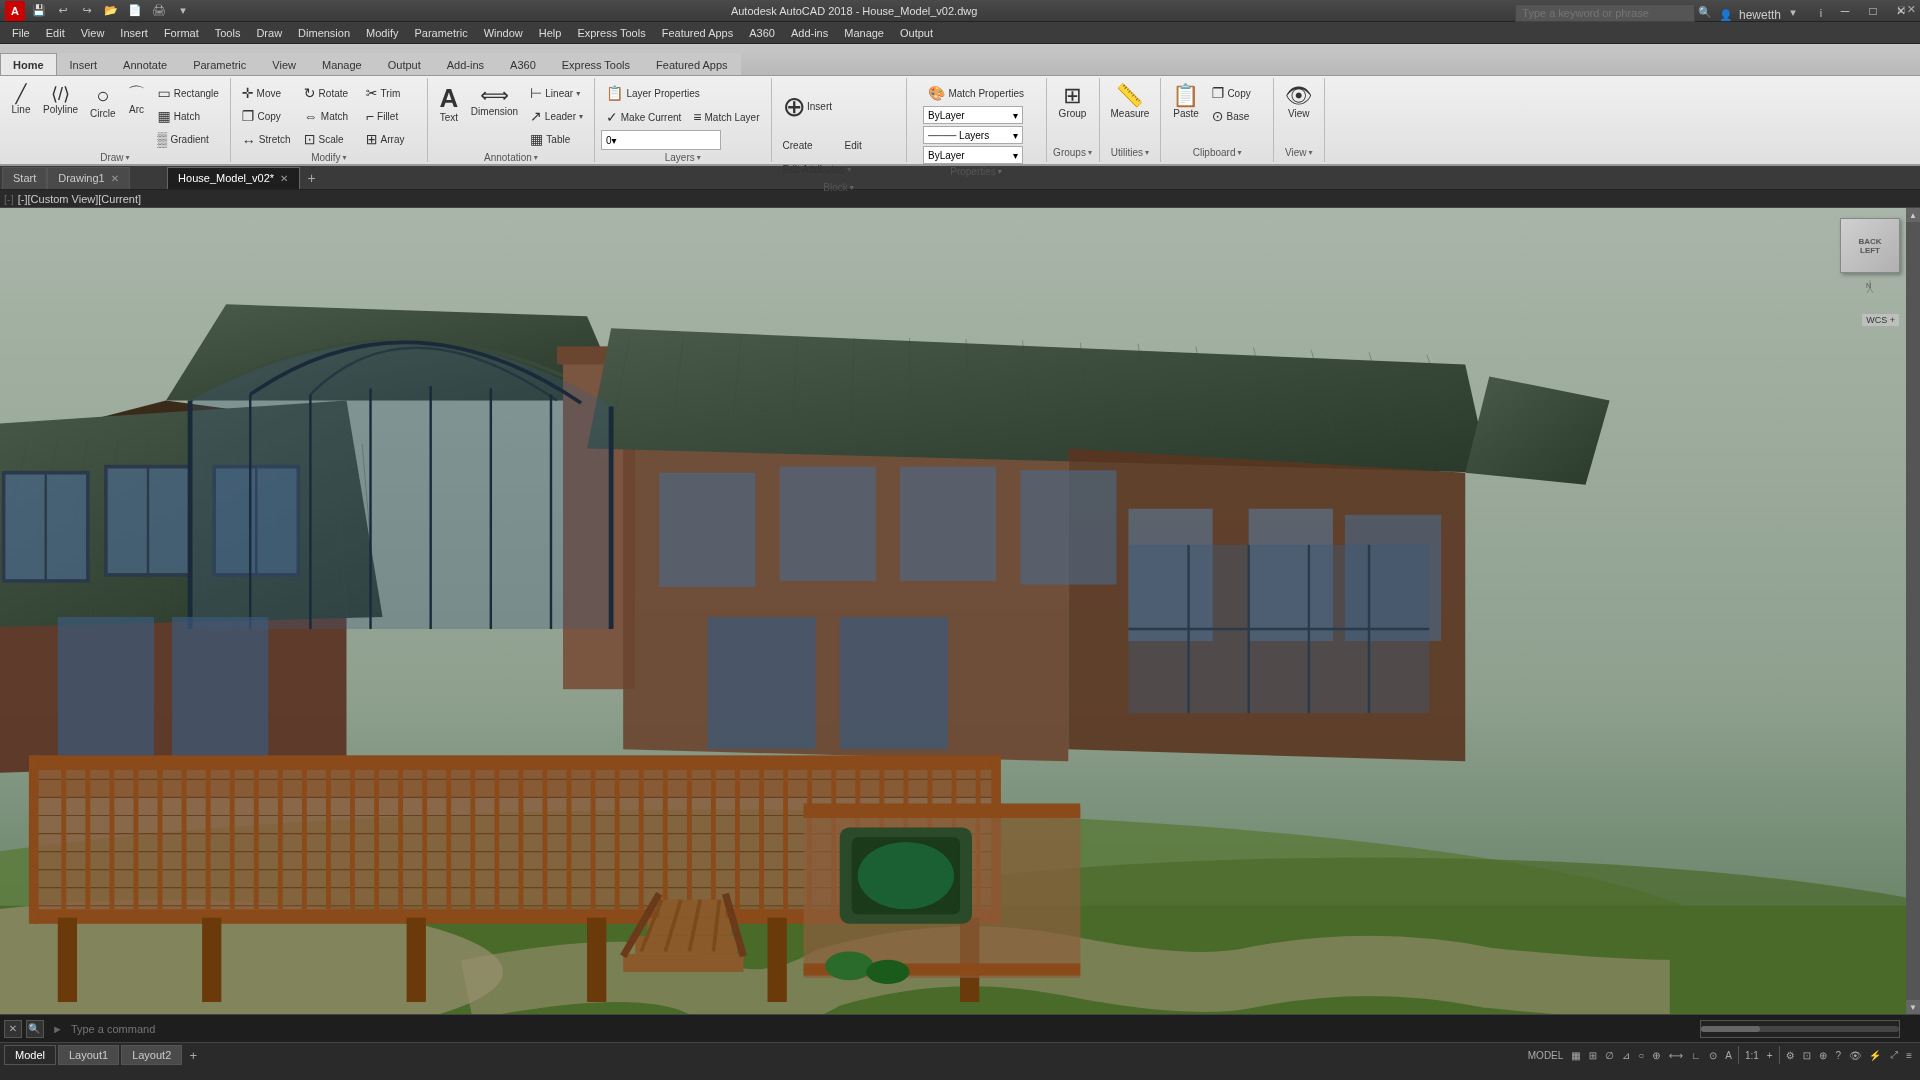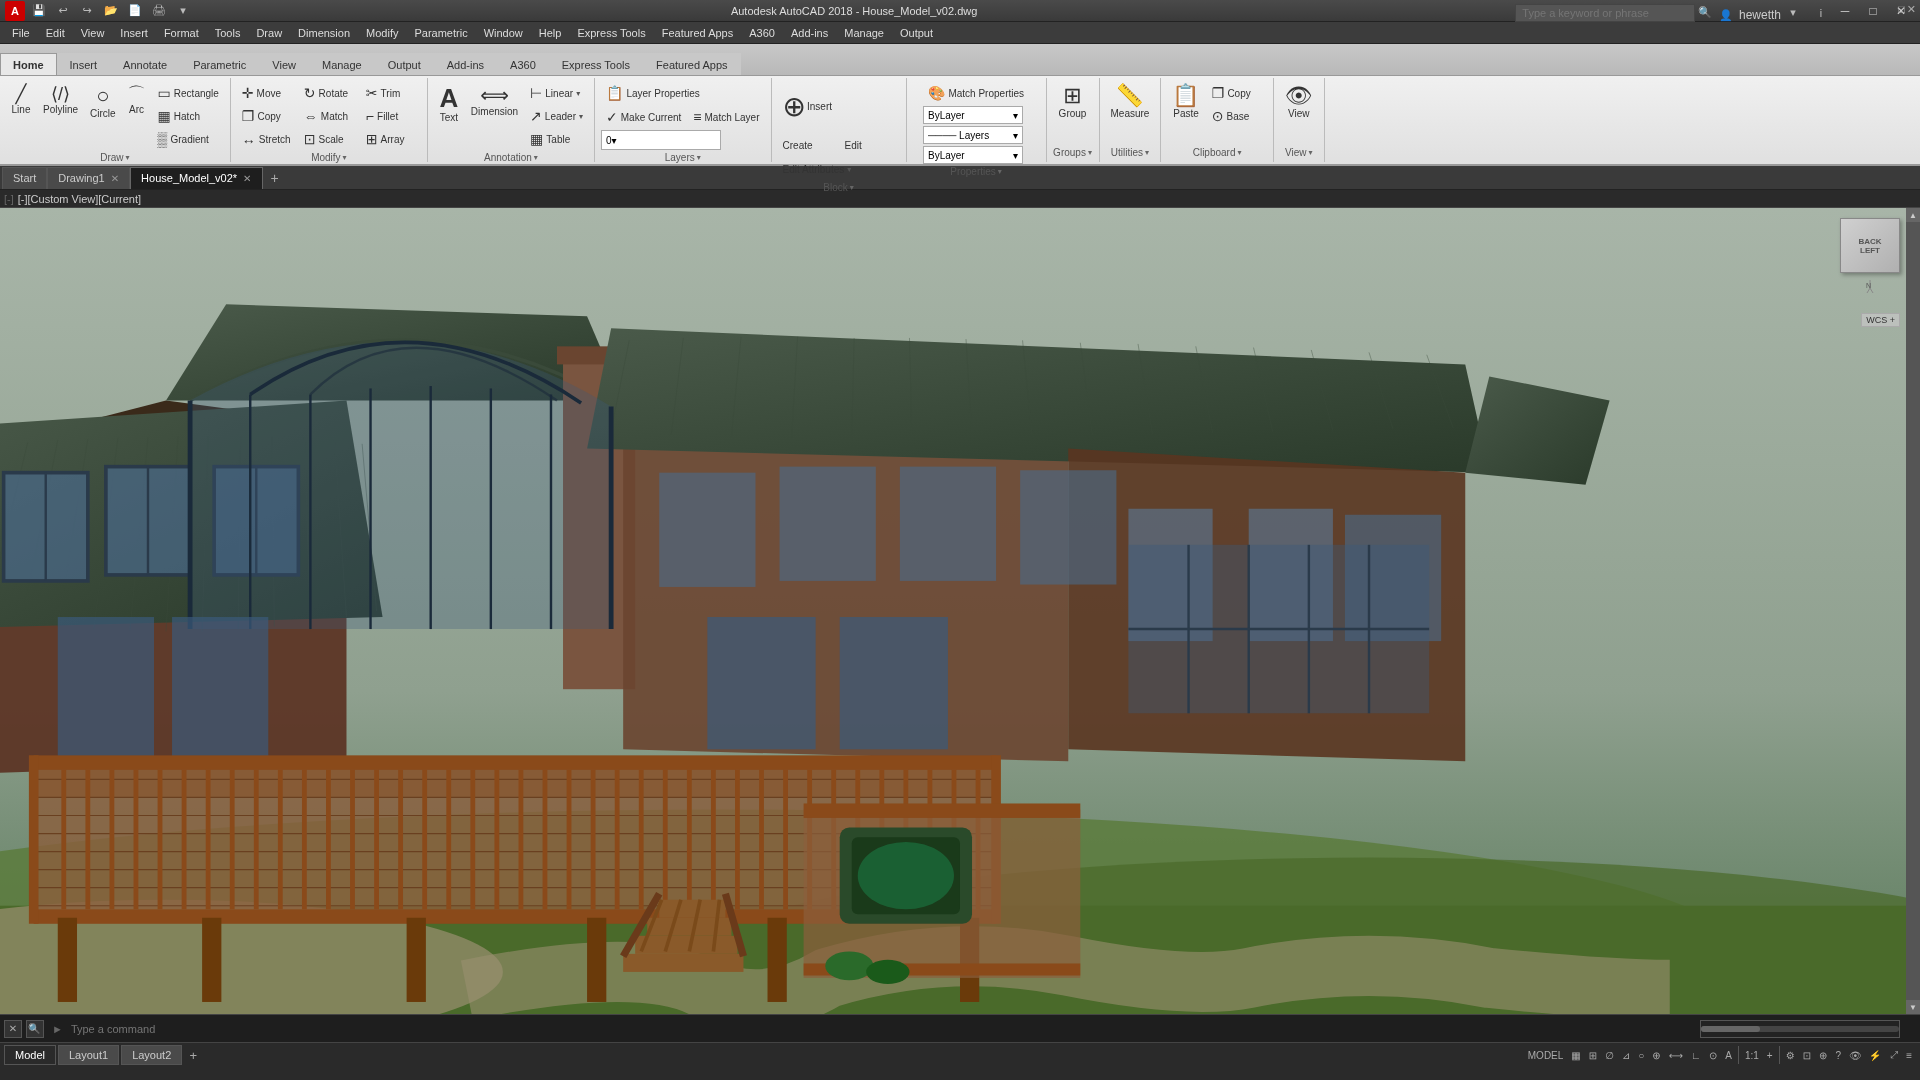--- a/index.html
+++ b/index.html
@@ -210,20 +210,21 @@
       color: #ccc;
       cursor: pointer;
       background: #4a4a4a;
       border: 1px solid #555;
       border-bottom: none;
     }
     .file-tab.active {
       background: #1e1e1e;
       color: white;
       border-color: #666;
+      margin-left: 37px;
     }
     .file-tab .tab-close {
       font-size: 10px;
       color: #999;
       cursor: pointer;
     }
     .tab-new-btn {
       width: 20px; height: 20px;
       background: transparent;
       border: 1px solid transparent;

